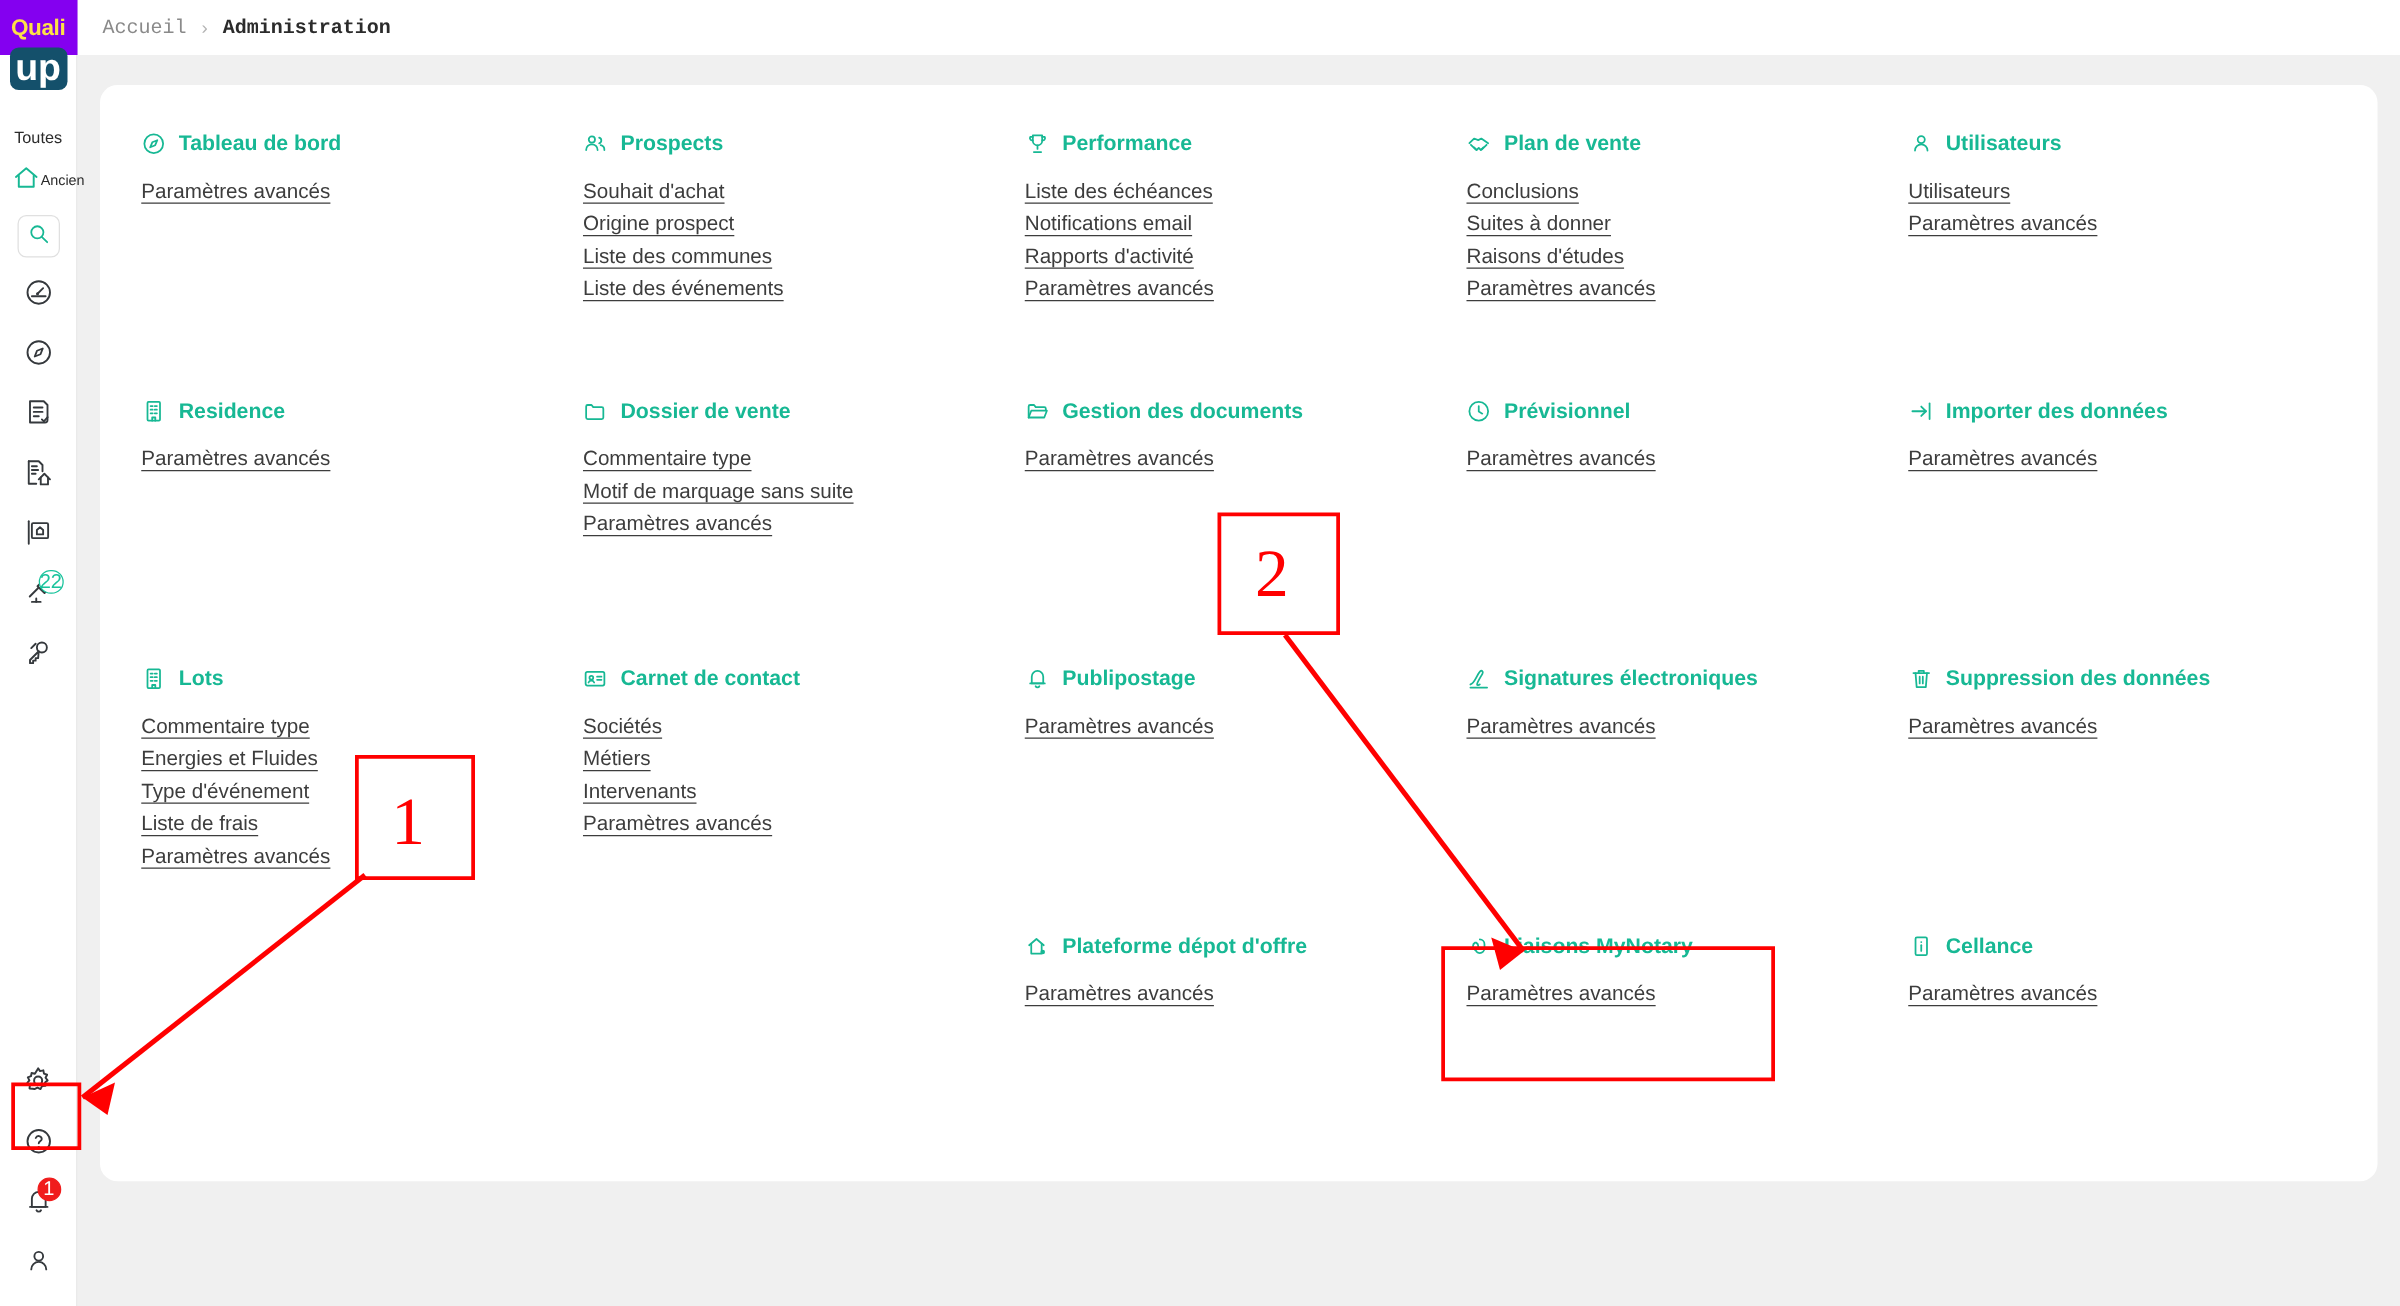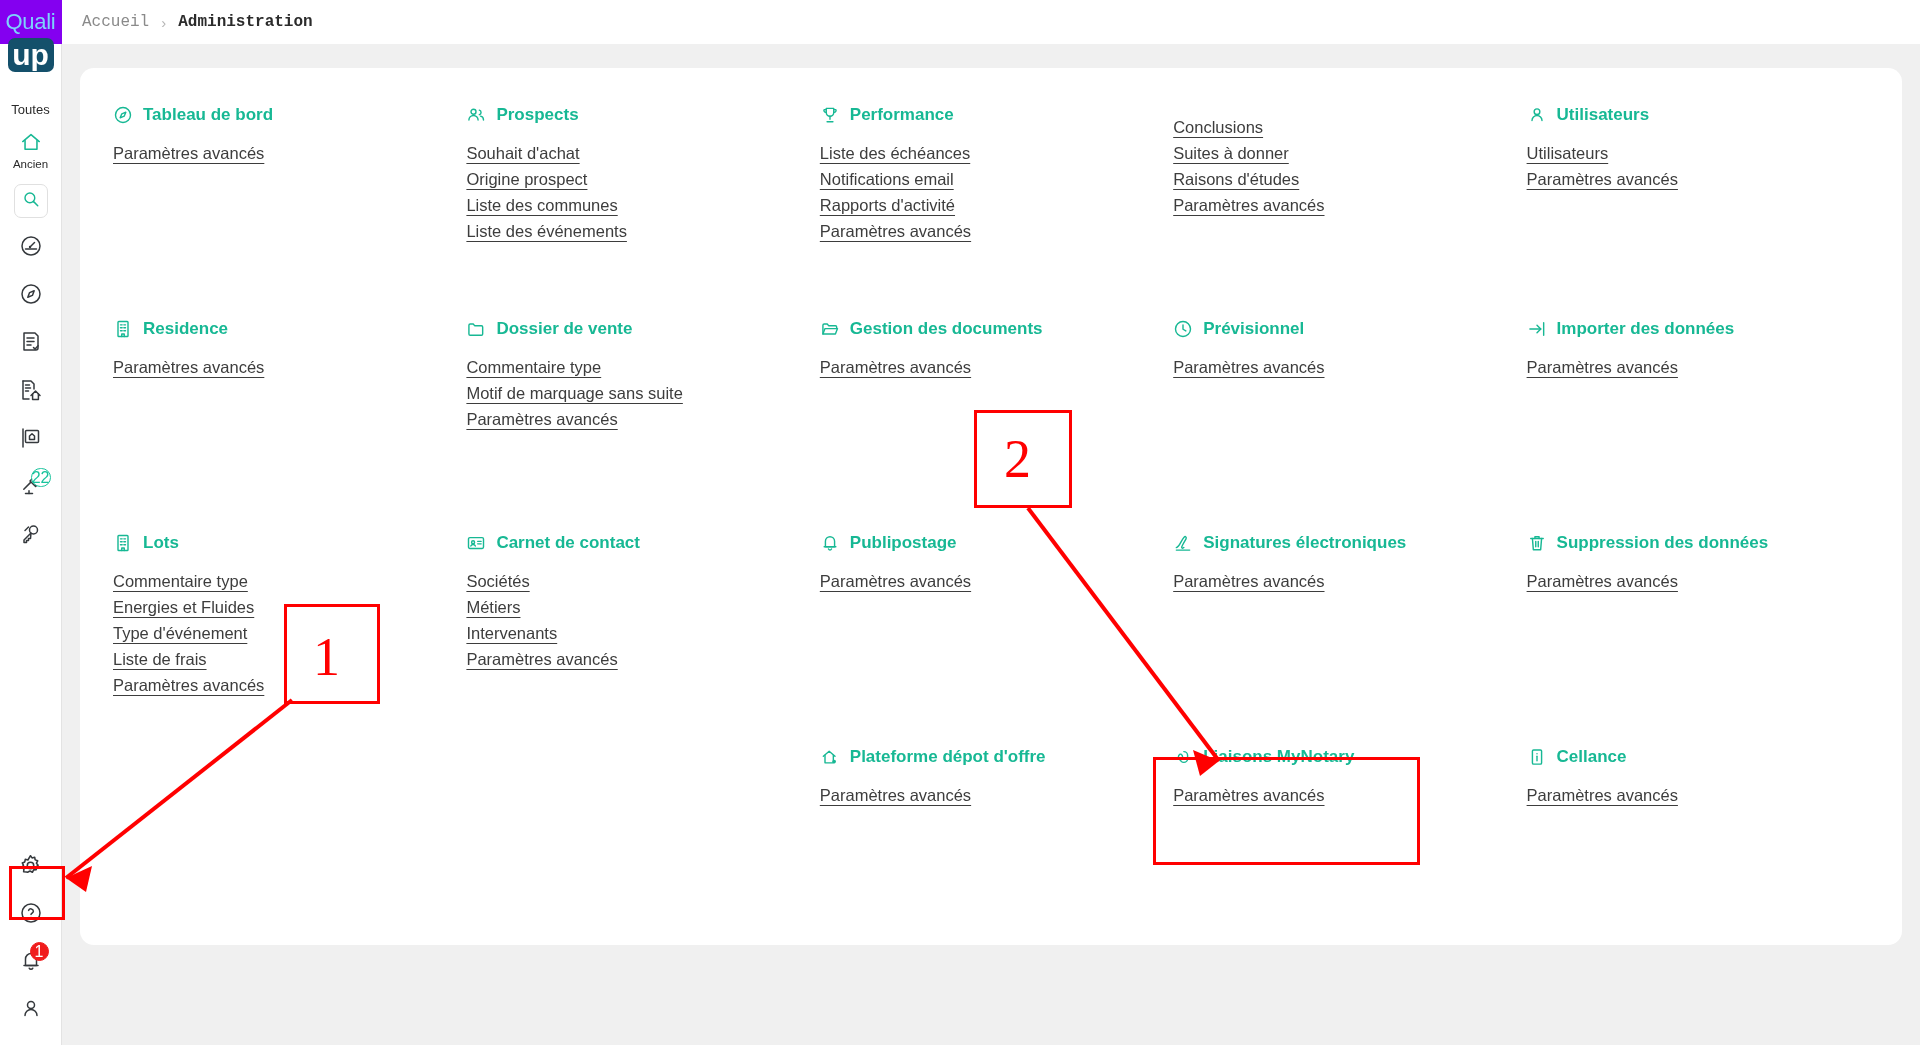--- a/index.html
+++ b/index.html
@@ -16,37 +16,37 @@
     width: 62px; height: 1045px;
     background: #ffffff;
     border-right: 1px solid #e3e3e3;
     display: flex; flex-direction: column; align-items: center;
     position: relative; z-index: 5;
     flex: 0 0 62px;
   }
   .brand {
     width: 62px; height: 44px;
     background: #8400f0;
-    color: #7dd3fc;
-    font-size: 22px; font-weight: 400;
+    color: #fde047;
+    font-size: 18px; font-weight: 700;
     display: flex; align-items: center; justify-content: center;
     letter-spacing: -0.3px;
   }
   .brand-sub {
     width: 46px; height: 34px; margin-top: -6px;
     background: #14506b; color: #ffffff;
     border-radius: 7px;
     font-size: 30px; font-weight: 700;
     display: flex; align-items: flex-start; justify-content: center;
     overflow: hidden;
   }
   .sb-label { font-size: 13px; color: #2b2b2b; margin-top: 30px; }
   .sb-item {
     width: 44px; margin-top: 14px;
-    display: flex; flex-direction: column; align-items: center;
+    display: flex; flex-direction: row; align-items: center;
     cursor: pointer;
   }
   .sb-item .cap { font-size: 11.5px; color: #2b2b2b; margin-top: 1px; }
   .sb-btn {
     width: 34px; height: 34px; border: 1px solid #e0e0e0; border-radius: 7px;
     display: flex; align-items: center; justify-content: center;
     margin-top: 14px; cursor: pointer; background: #fff;
   }
   .sb-icon {
     width: 44px; height: 36px; margin-top: 12px;
@@ -312,20 +312,31 @@
                 <span class="sec-title">Performance</span>
               </div>
               <div class="links">
                 <span class="lnk">Liste des échéances</span>
                 <span class="lnk">Notifications email</span>
                 <span class="lnk">Rapports d'activité</span>
                 <span class="lnk">Paramètres avancés</span>
               </div>
             </div>
             <div class="sec" style="height: 214px;">
+              <div class="sec-head">
+                <span class="sec-icon">
+                  <svg width="20" height="20" viewBox="0 0 24 24" fill="none" stroke="#17b894" stroke-width="1.7" stroke-linecap="round" stroke-linejoin="round">
+                    <path d="M3 11.5 7.5 7l4 1.5 3-1.5L21 11.5"></path>
+                    <path d="M7.5 15.5 10 18l2-2 2 2 2.5-2.5"></path>
+                    <path d="M4.5 13 9 17.5"></path>
+                    <path d="M19.5 13 15 17.5"></path>
+                  </svg>
+                </span>
+                <span class="sec-title">Plan de vente</span>
+              </div>
               <div class="links">
                 <span class="lnk">Conclusions</span>
                 <span class="lnk">Suites à donner</span>
                 <span class="lnk">Raisons d'études</span>
                 <span class="lnk">Paramètres avancés</span>
               </div>
             </div>
             <div class="sec" style="height: 214px;">
               <div class="sec-head">
                 <span class="sec-icon">

